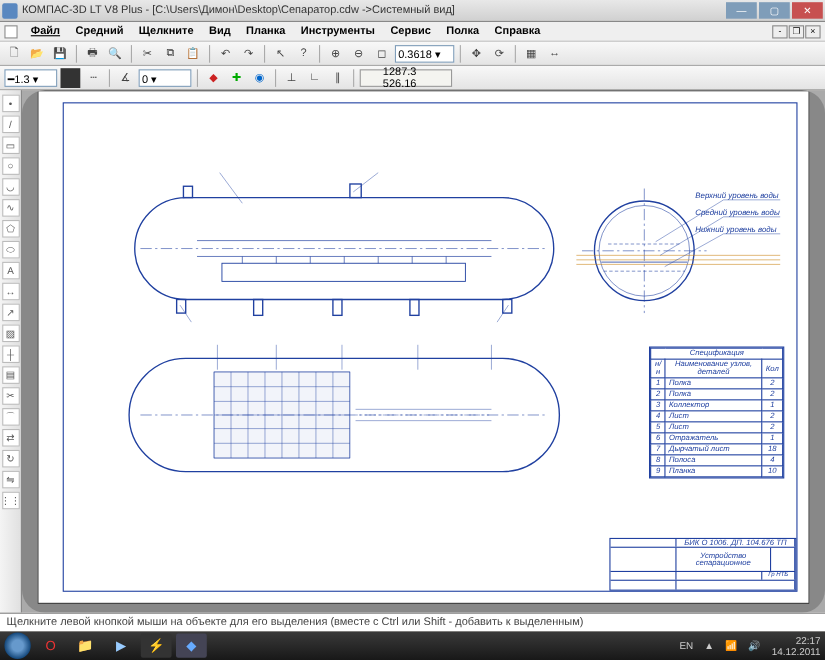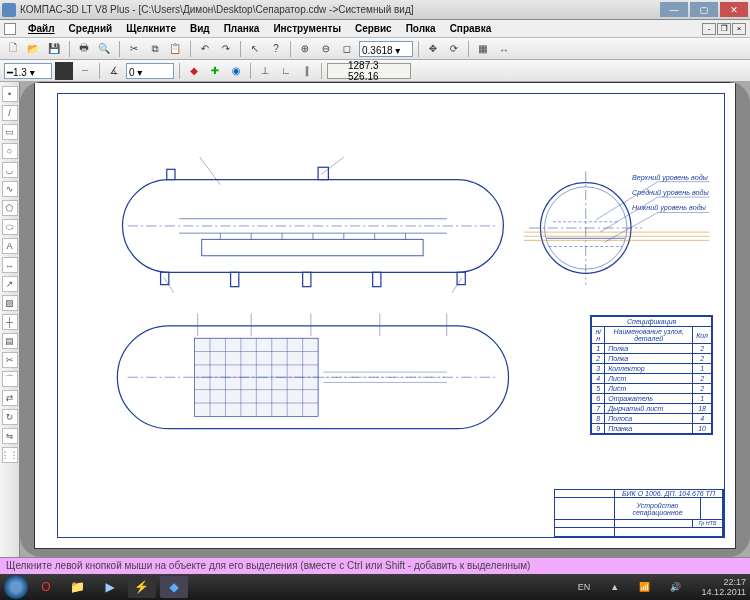--- a/index.html
+++ b/index.html
@@ -44,27 +44,27 @@
   .spectable th,.spectable td{border:1px solid #2040a0;padding:1px 3px;color:#2040a0;font-style:italic;}
   .spectable th{text-align:center;font-weight:normal;}
   .spectable .n{width:12px;text-align:center;} .spectable .nm{width:88px;} .spectable .q{width:18px;text-align:center;}
 
   
   .stamp{position:absolute;right:11px;bottom:11px;width:170px;height:48px;border:1px solid #2040a0;font-size:5.5px;color:#2040a0;font-style:italic;}
   .stamp .row{border-bottom:1px solid #2040a0;height:8px;display:flex;}
   .stamp .cell{border-right:1px solid #2040a0;padding:0 1px;}
 
   
-  .statusbar{position:absolute;left:0;right:0;bottom:26px;height:17px;background:#f0abfc;border-top:1px solid #888;font-size:10px;padding:2px 6px;color:#444;}
+  .statusbar{position:absolute;left:0;right:0;bottom:26px;height:17px;background:#ffffff;border-top:1px solid #888;font-size:10px;padding:2px 6px;color:#444;}
 
   
   .taskbar{position:absolute;left:0;right:0;bottom:0;height:26px;background:linear-gradient(#3a3a3a,#181818);display:flex;align-items:center;padding:0 4px;gap:4px;}
   .tbicon{width:28px;height:22px;border-radius:2px;display:flex;align-items:center;justify-content:center;font-size:12px;}
   .start{background:radial-gradient(circle,#69c 30%,#036 80%);border-radius:50%;width:24px;height:24px;}
-  .tray{margin-left:auto;display:flex;align-items:center;gap:20px;color:#ccc;font-size:9px;justify-content:center;}
+  .tray{margin-left:auto;display:flex;align-items:center;gap:10px;color:#ccc;font-size:9px;justify-content:center;}
   .tray .clock{text-align:right;line-height:10px;}
 </style>
 </head>
 <body>
 
 <div class="titlebar">
   <div class="appicon"></div>
   <div class="title">КОМПАС-3D LT V8 Plus - [C:\Users\Димон\Desktop\Сепаратор.cdw -&gt;Системный вид]</div>
   <div class="winbtns">
     <div class="winbtn min">—</div>

